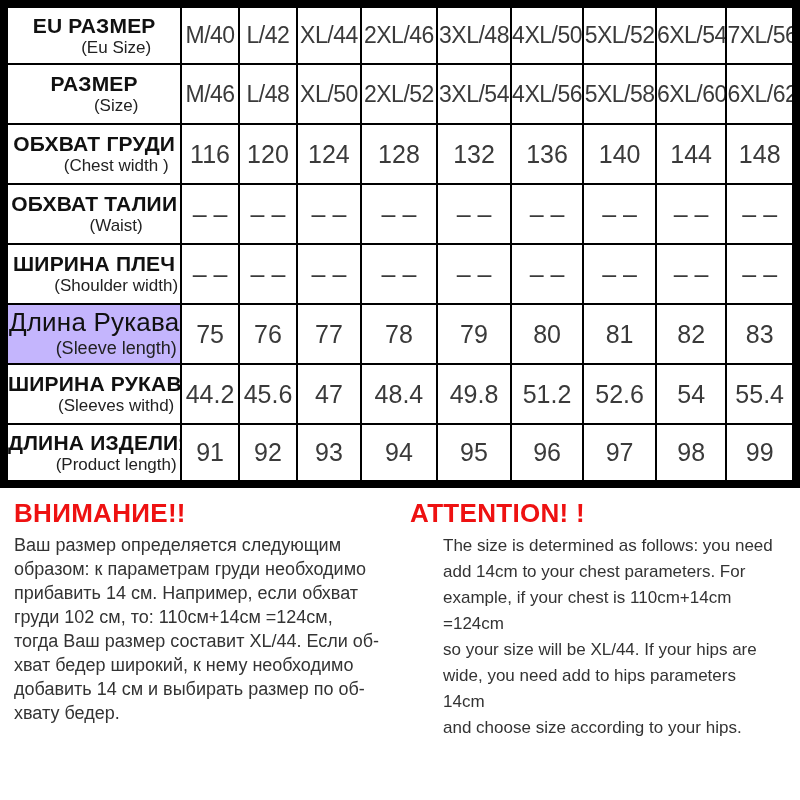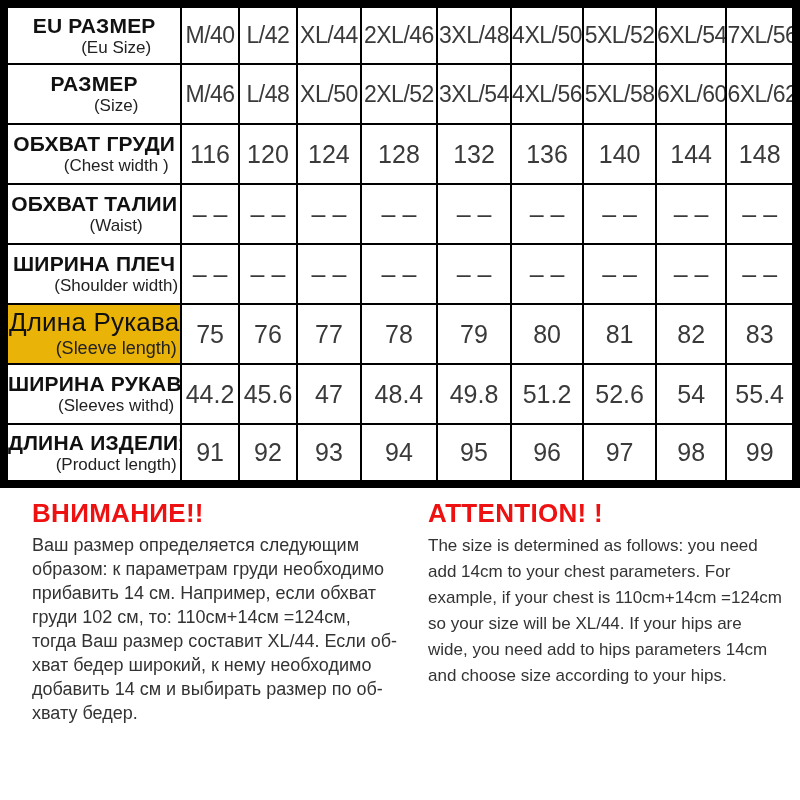--- a/index.html
+++ b/index.html
@@ -34,54 +34,54 @@
     white-space: nowrap;
   }
   th .en {
     font-weight: normal;
     font-size: 17px;
     color: #222;
     line-height: 20px;
     white-space: nowrap;
     padding-left: 44px;
   }
-  th.plain { background: #eab308; }
+  th.plain { background: #c4b5fd; }
   th.plain .ru { font-weight: normal; font-size: 26px; line-height: 28px; }
   th.plain .en { font-size: 18px; line-height: 24px; }
   td {
     font-size: 25px;
     color: #3a3a3a;
     white-space: nowrap;
   }
   tr.size-row td { font-size: 23px; letter-spacing: -0.5px; }
   
   .notes {
     display: flex;
-    padding: 8px 10px 0 32px;
+    padding: 8px 10px 0 14px;
     gap: 24px;
   }
   .note { flex: 0 0 auto; }
   .note-ru { width: 372px; }
   .note-en { width: 372px; }
   .note h2 {
     margin: 2px 0 4px 0;
     font-size: 26px;
     font-weight: bold;
     font-family: "Liberation Sans", sans-serif;
     letter-spacing: 0.3px;
   }
   .note p {
     margin: 0;
     white-space: pre-line;
     font-size: 18px;
     line-height: 24px;
     color: #333;
     font-family: "Liberation Sans", sans-serif;
   }
-  .note-en p { font-size: 17px; line-height: 26px; }
+  .note-en p { font-size: 17px; line-height: 26px; margin-left: 33px; }
 </style>
 </head>
 <body>
 
 <div class="page">
 
   <table class="size-table">
     <colgroup>
       <col style="width:176px">
       <col style="width:57px">

